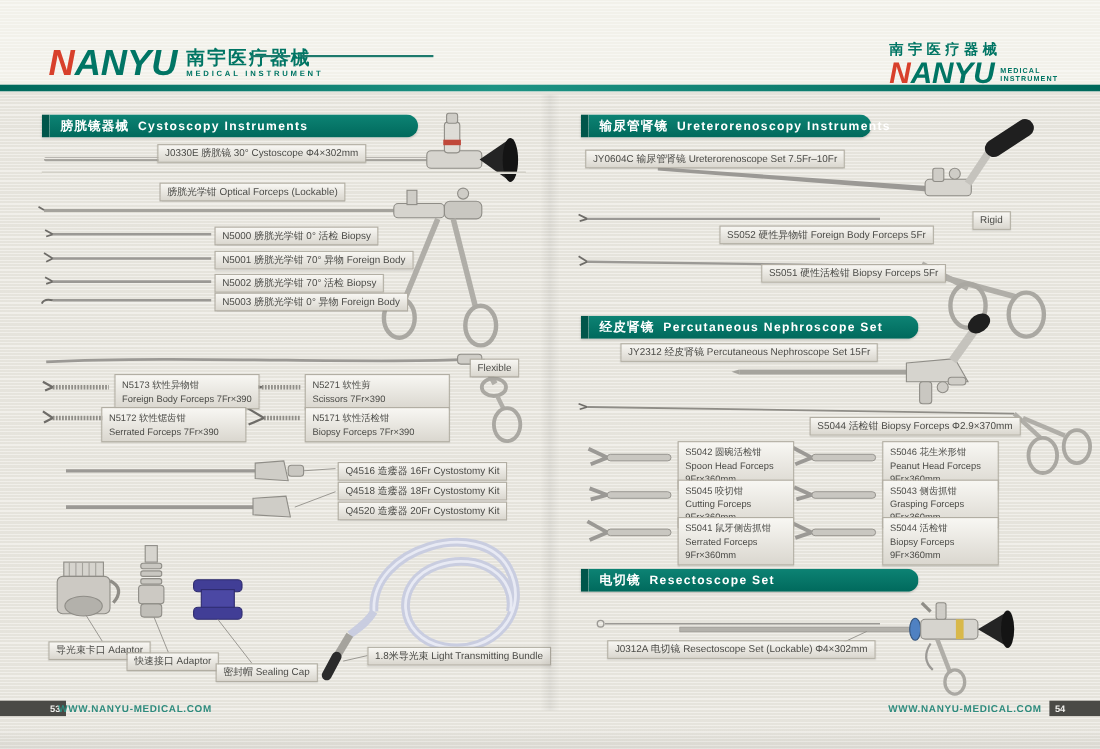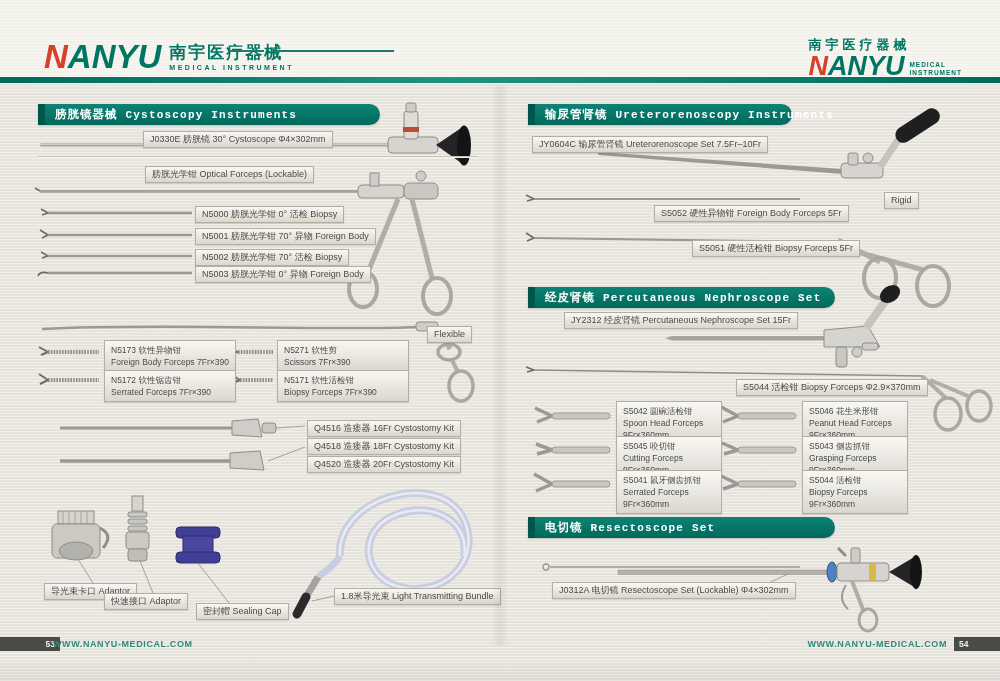--- a/index.html
+++ b/index.html
@@ -27,21 +27,21 @@
   .logo-right{position:absolute;right:38px;top:36px;text-align:left;}
   .logo-right .zh{font-weight:bold;font-size:13px;color:#007564;letter-spacing:4px;}
   .logo-right .row{display:flex;align-items:flex-end;gap:5px;}
   .logo-right .nanyu{font-size:27px;line-height:24px;}
   .logo-right .subcol{display:flex;flex-direction:column;font-weight:bold;font-size:6.5px;color:#007564;letter-spacing:1px;line-height:1.25;margin-bottom:1px;}
 
   .banner{position:absolute;height:21px;background:linear-gradient(180deg,#0d8374,#00695c);
     border-radius:0 11px 11px 0;border-left:7px solid #00564b;color:#fff;display:flex;align-items:center;
     gap:8px;padding-left:10px;box-sizing:border-box;white-space:nowrap;box-shadow:0 1px 2px rgba(0,0,0,.18);}
   .banner .zh{font-weight:bold;font-size:11.5px;letter-spacing:1px;}
-  .banner .en{font-weight:bold;font-size:11px;letter-spacing:1.2px;font-family:Liberation Mono, monospace;}
+  .banner .en{font-weight:bold;font-size:11px;letter-spacing:1.2px;}
 
   .lbl{position:absolute;background:linear-gradient(180deg,#f8f7f3,#dad7cf);
     border:1px solid #b2aea3;color:#4b4b47;font-size:9px;line-height:11px;
     padding:2px 6px;white-space:nowrap;box-shadow:0 1px 1px rgba(0,0,0,.10);}
   .lbl.ml{white-space:normal;line-height:12px;font-size:8.5px;padding:3px 6px;}
   .lbl.ml span{display:block;}
   .divider{position:absolute;height:1px;background:#c3c0b6;border-bottom:1px solid #f4f3ed;}
   .gutter{position:absolute;left:491px;top:86px;width:18px;height:560px;
     background:linear-gradient(90deg,transparent,rgba(0,0,0,.055) 50%,transparent);}
   .bottom-shade{position:absolute;left:0;bottom:0;width:1000px;height:22px;
@@ -274,39 +274,39 @@
 <div class="lbl" style="left:195px;top:228px">N5001 膀胱光学钳 70°  异物 Foreign Body</div>
 <div class="lbl" style="left:195px;top:249px">N5002 膀胱光学钳 70°  活检 Biopsy</div>
 <div class="lbl" style="left:195px;top:266px">N5003 膀胱光学钳  0°  异物 Foreign Body</div>
 
 <div class="lbl" style="left:427px;top:326px">Flexible</div>
 
 <div class="lbl ml" style="left:104px;top:340px;width:118px">
   <span>N5173 软性异物钳</span>
   <span>Foreign Body Forceps 7Fr×390</span>
 </div>
-<div class="lbl ml" style="left:104px;top:370px;width:118px">
+<div class="lbl ml" style="left:92px;top:370px;width:118px">
   <span>N5172 软性锯齿钳</span>
   <span>Serrated Forceps 7Fr×390</span>
 </div>
 <div class="lbl ml" style="left:277px;top:340px;width:118px">
   <span>N5271 软性剪</span>
   <span>Scissors 7Fr×390</span>
 </div>
 <div class="lbl ml" style="left:277px;top:370px;width:118px">
   <span>N5171 软性活检钳</span>
   <span>Biopsy Forceps 7Fr×390</span>
 </div>
 
 <div class="lbl" style="left:307px;top:420px">Q4516 造瘘器 16Fr Cystostomy Kit</div>
 <div class="lbl" style="left:307px;top:438px">Q4518 造瘘器 18Fr Cystostomy Kit</div>
 <div class="lbl" style="left:307px;top:456px">Q4520 造瘘器 20Fr Cystostomy Kit</div>
 
 <div class="lbl" style="left:44px;top:583px">导光束卡口 Adaptor</div>
-<div class="lbl" style="left:104px;top:593px">快速接口 Adaptor</div>
+<div class="lbl" style="left:115px;top:593px">快速接口 Adaptor</div>
 <div class="lbl" style="left:196px;top:603px">密封帽 Sealing Cap</div>
 <div class="lbl" style="left:334px;top:588px">1.8米导光束  Light Transmitting Bundle</div>
 
 <div class="banner" style="left:528px;top:104px;width:264px">
   <span class="zh">输尿管肾镜</span>
   <span class="en">Ureterorenoscopy Instruments</span>
 </div>
 <div class="lbl" style="left:532px;top:136px">JY0604C 输尿管肾镜 Ureterorenoscope Set 7.5Fr–10Fr</div>
 <div class="lbl" style="left:884px;top:192px">Rigid</div>
 <div class="lbl" style="left:654px;top:205px">S5052 硬性异物钳 Foreign Body Forceps 5Fr</div>

